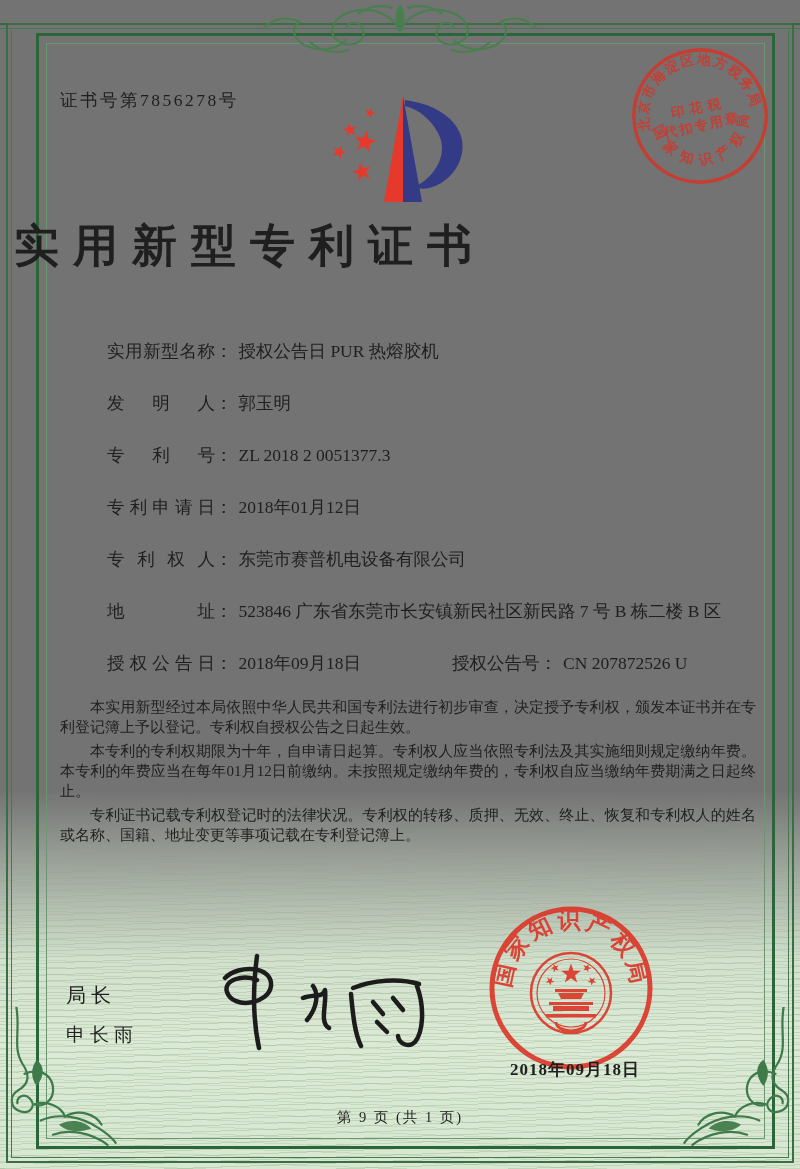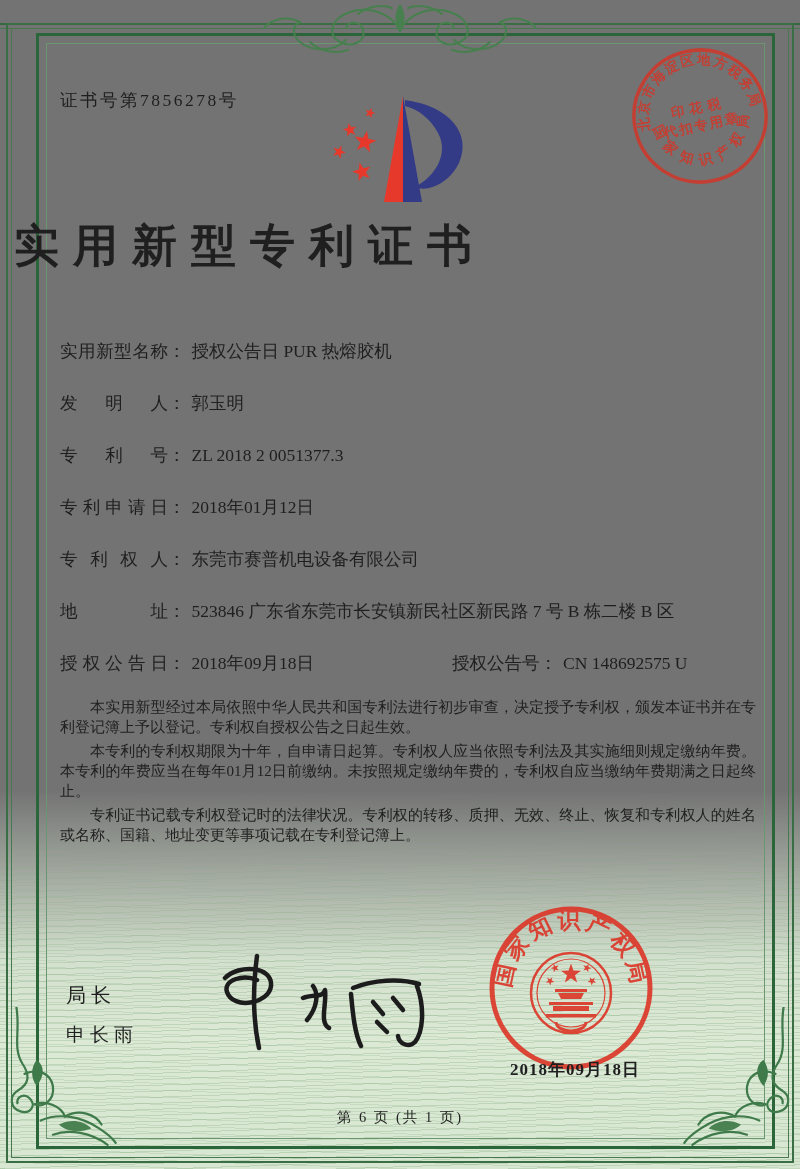--- a/index.html
+++ b/index.html
@@ -30,21 +30,21 @@
   .corner-br{right:6px;bottom:10px;transform:scaleX(-1);}
   
   .cert-no{position:absolute;left:60px;top:88px;font-size:17.5px;letter-spacing:2.5px;z-index:4;}
   .logo{position:absolute;left:318px;top:90px;width:170px;height:118px;z-index:4;}
   .tax-stamp{position:absolute;left:612px;top:28px;width:176px;height:176px;z-index:5;}
   .title{position:absolute;left:0;right:0;top:216px;
     font-size:45px;font-weight:bold;letter-spacing:14px;text-indent:14px;z-index:4;}
   
   .fields{position:absolute;left:60px;right:54px;top:338px;font-size:17.5px;line-height:27px;z-index:4;}
   .frow{display:flex;margin-bottom:25px;}
-  .flabel{flex:0 0 108px;width:108px;text-align:justify;text-align-last:justify;}
+  .flabel{flex:0 0 108px;width:108px;text-align:justify;text-align-last:justify;margin-left:47px;}
   .fcolon{flex:0 0 auto;margin-right:6px;}
   .fvalue{flex:1;}
   .grant-row{display:flex;}
   .grant-left{display:flex;flex:0 0 392px;}
   .grant-right{display:flex;justify-content:flex-end;}
   .flabel2{flex:0 0 auto;}
   
   .paragraphs{position:absolute;left:60px;right:44px;top:697px;font-size:15px;line-height:20px;text-align:justify;z-index:4;}
   .paragraphs p{margin:0 0 4px 0;text-indent:2em;}
   
@@ -183,21 +183,21 @@
     </div>
     <div class="frow grant-row">
       <span class="grant-left">
         <span class="flabel">授权公告日</span>
           <span class="fcolon">：</span>
         <span>2018年09月18日</span>
       </span>
       <span class="grant-right">
         <span class="flabel2">授权公告号</span>
           <span class="fcolon">：</span>
-        <span>CN 148692575 U</span>
+        <span>CN 207872526 U</span>
       </span>
     </div>
   </div>
 
   <div class="paragraphs">
     <p>本实用新型经过本局依照中华人民共和国专利法进行初步审查，决定授予专利权，颁发本证书并在专利登记簿上予以登记。专利权自授权公告之日起生效。</p>
     <p>本专利的专利权期限为十年，自申请日起算。专利权人应当依照专利法及其实施细则规定缴纳年费。本专利的年费应当在每年01月12日前缴纳。未按照规定缴纳年费的，专利权自应当缴纳年费期满之日起终止。</p>
     <p>专利证书记载专利权登记时的法律状况。专利权的转移、质押、无效、终止、恢复和专利权人的姓名或名称、国籍、地址变更等事项记载在专利登记簿上。</p>
   </div>
 
@@ -240,15 +240,15 @@
         <path d="M-13,0 h26 l-3,6 h-20 Z"></path>
         <rect x="-22" y="9" width="44" height="3"></rect>
         <path d="M-18,13 h36 v5 h-36 Z"></path>
         <rect x="-25" y="21" width="50" height="3.5"></rect>
         <path d="M-15,29 a15,9 0 0 0 30,0" fill="none" stroke="#dc3527" stroke-width="3"></path>
       </g>
     </g>
   </svg>
   <div class="seal-date">2018年09月18日</div>
 
-  <div class="footer">第 6 页 (共 1 页)</div>
+  <div class="footer">第 9 页 (共 1 页)</div>
 
 </div>
 
 </body></html>

